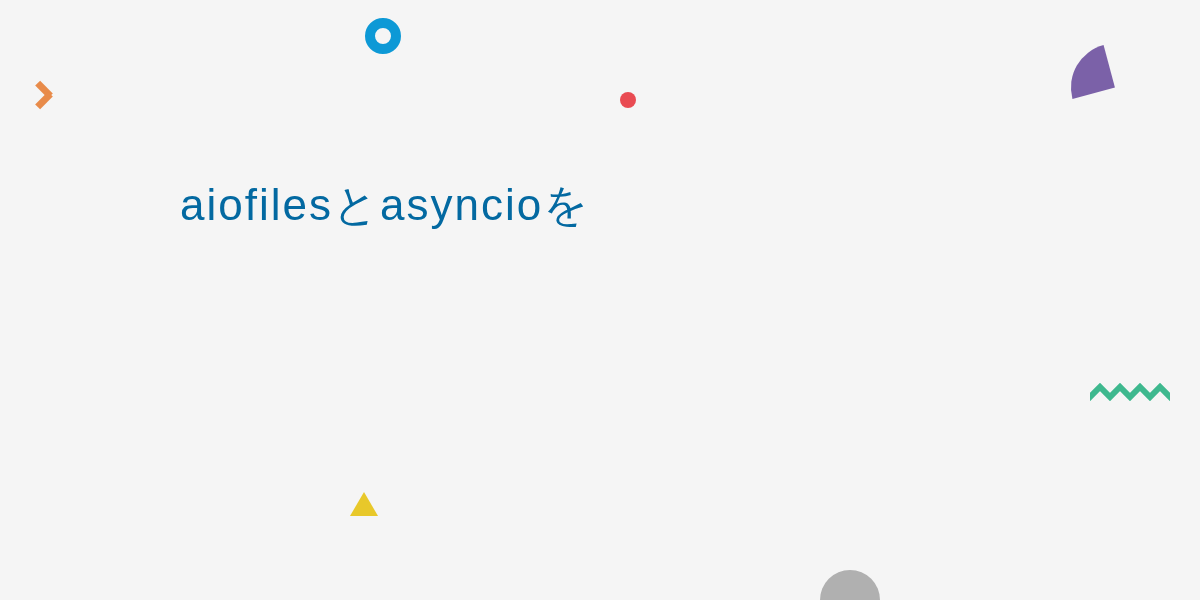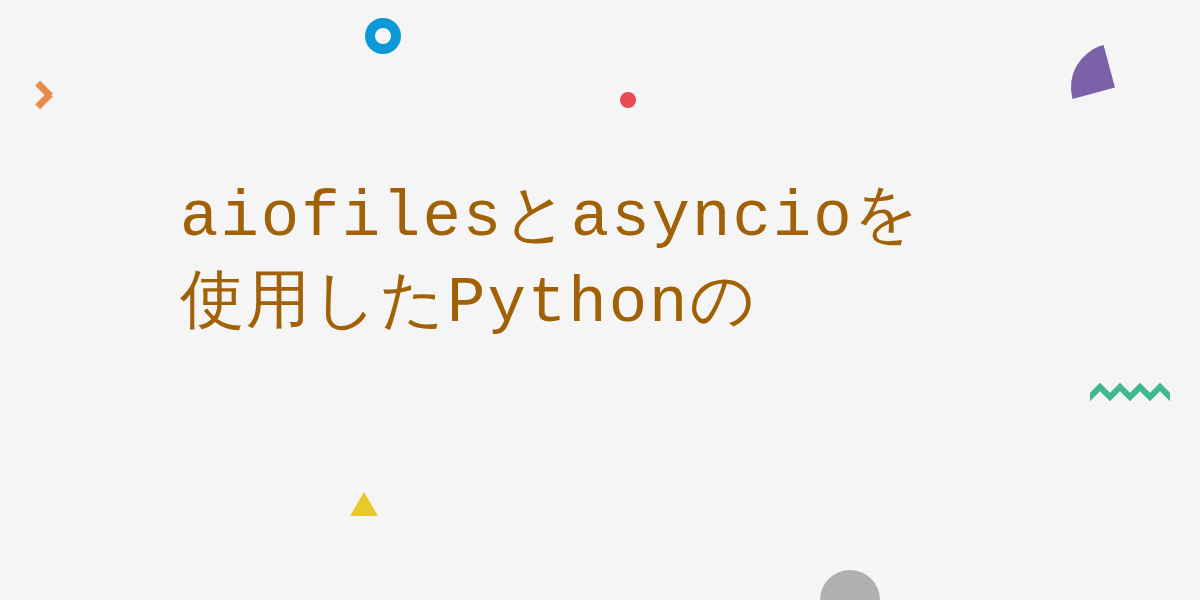--- a/index.html
+++ b/index.html
@@ -15,26 +15,26 @@
       overflow: hidden;
       font-family: 'Courier New', monospace;
     }
     .title-container {
       position: absolute;
       left: 180px;
       top: 175px;
       max-width: 840px;
     }
     .title {
-      font-size: 64px;
+      font-size: 44px;
       line-height: 1.35;
-      color: #a16207;
+      color: #0369a1;
       font-weight: 400;
       letter-spacing: 2px;
-      font-family: Liberation Mono, monospace;
+      font-family: Liberation Sans, sans-serif;
     }
     
     .shape {
       position: absolute;
     }
     
     .chevron {
       left: 35px;
       top: 82px;
       width: 18px;
@@ -127,15 +127,15 @@
   <svg viewBox="0 0 80 18" xmlns="http://www.w3.org/2000/svg">
     <polyline points="0,14 10,4 20,14 30,4 40,14 50,4 60,14 70,4 80,14" stroke="#3eb88e" stroke-width="6" fill="none" stroke-linecap="square"></polyline>
   </svg>
 </div>
 <div class="shape triangle"></div>
 <div class="shape half-circle-gray"></div>
 
 <div class="title-container">
   <h1 class="title">
     <span>aiofilesとasyncioを</span><br>
-    <span>使用したPythonの</span><br>
+    <br>
   </h1>
 </div>
 
 </body></html>

